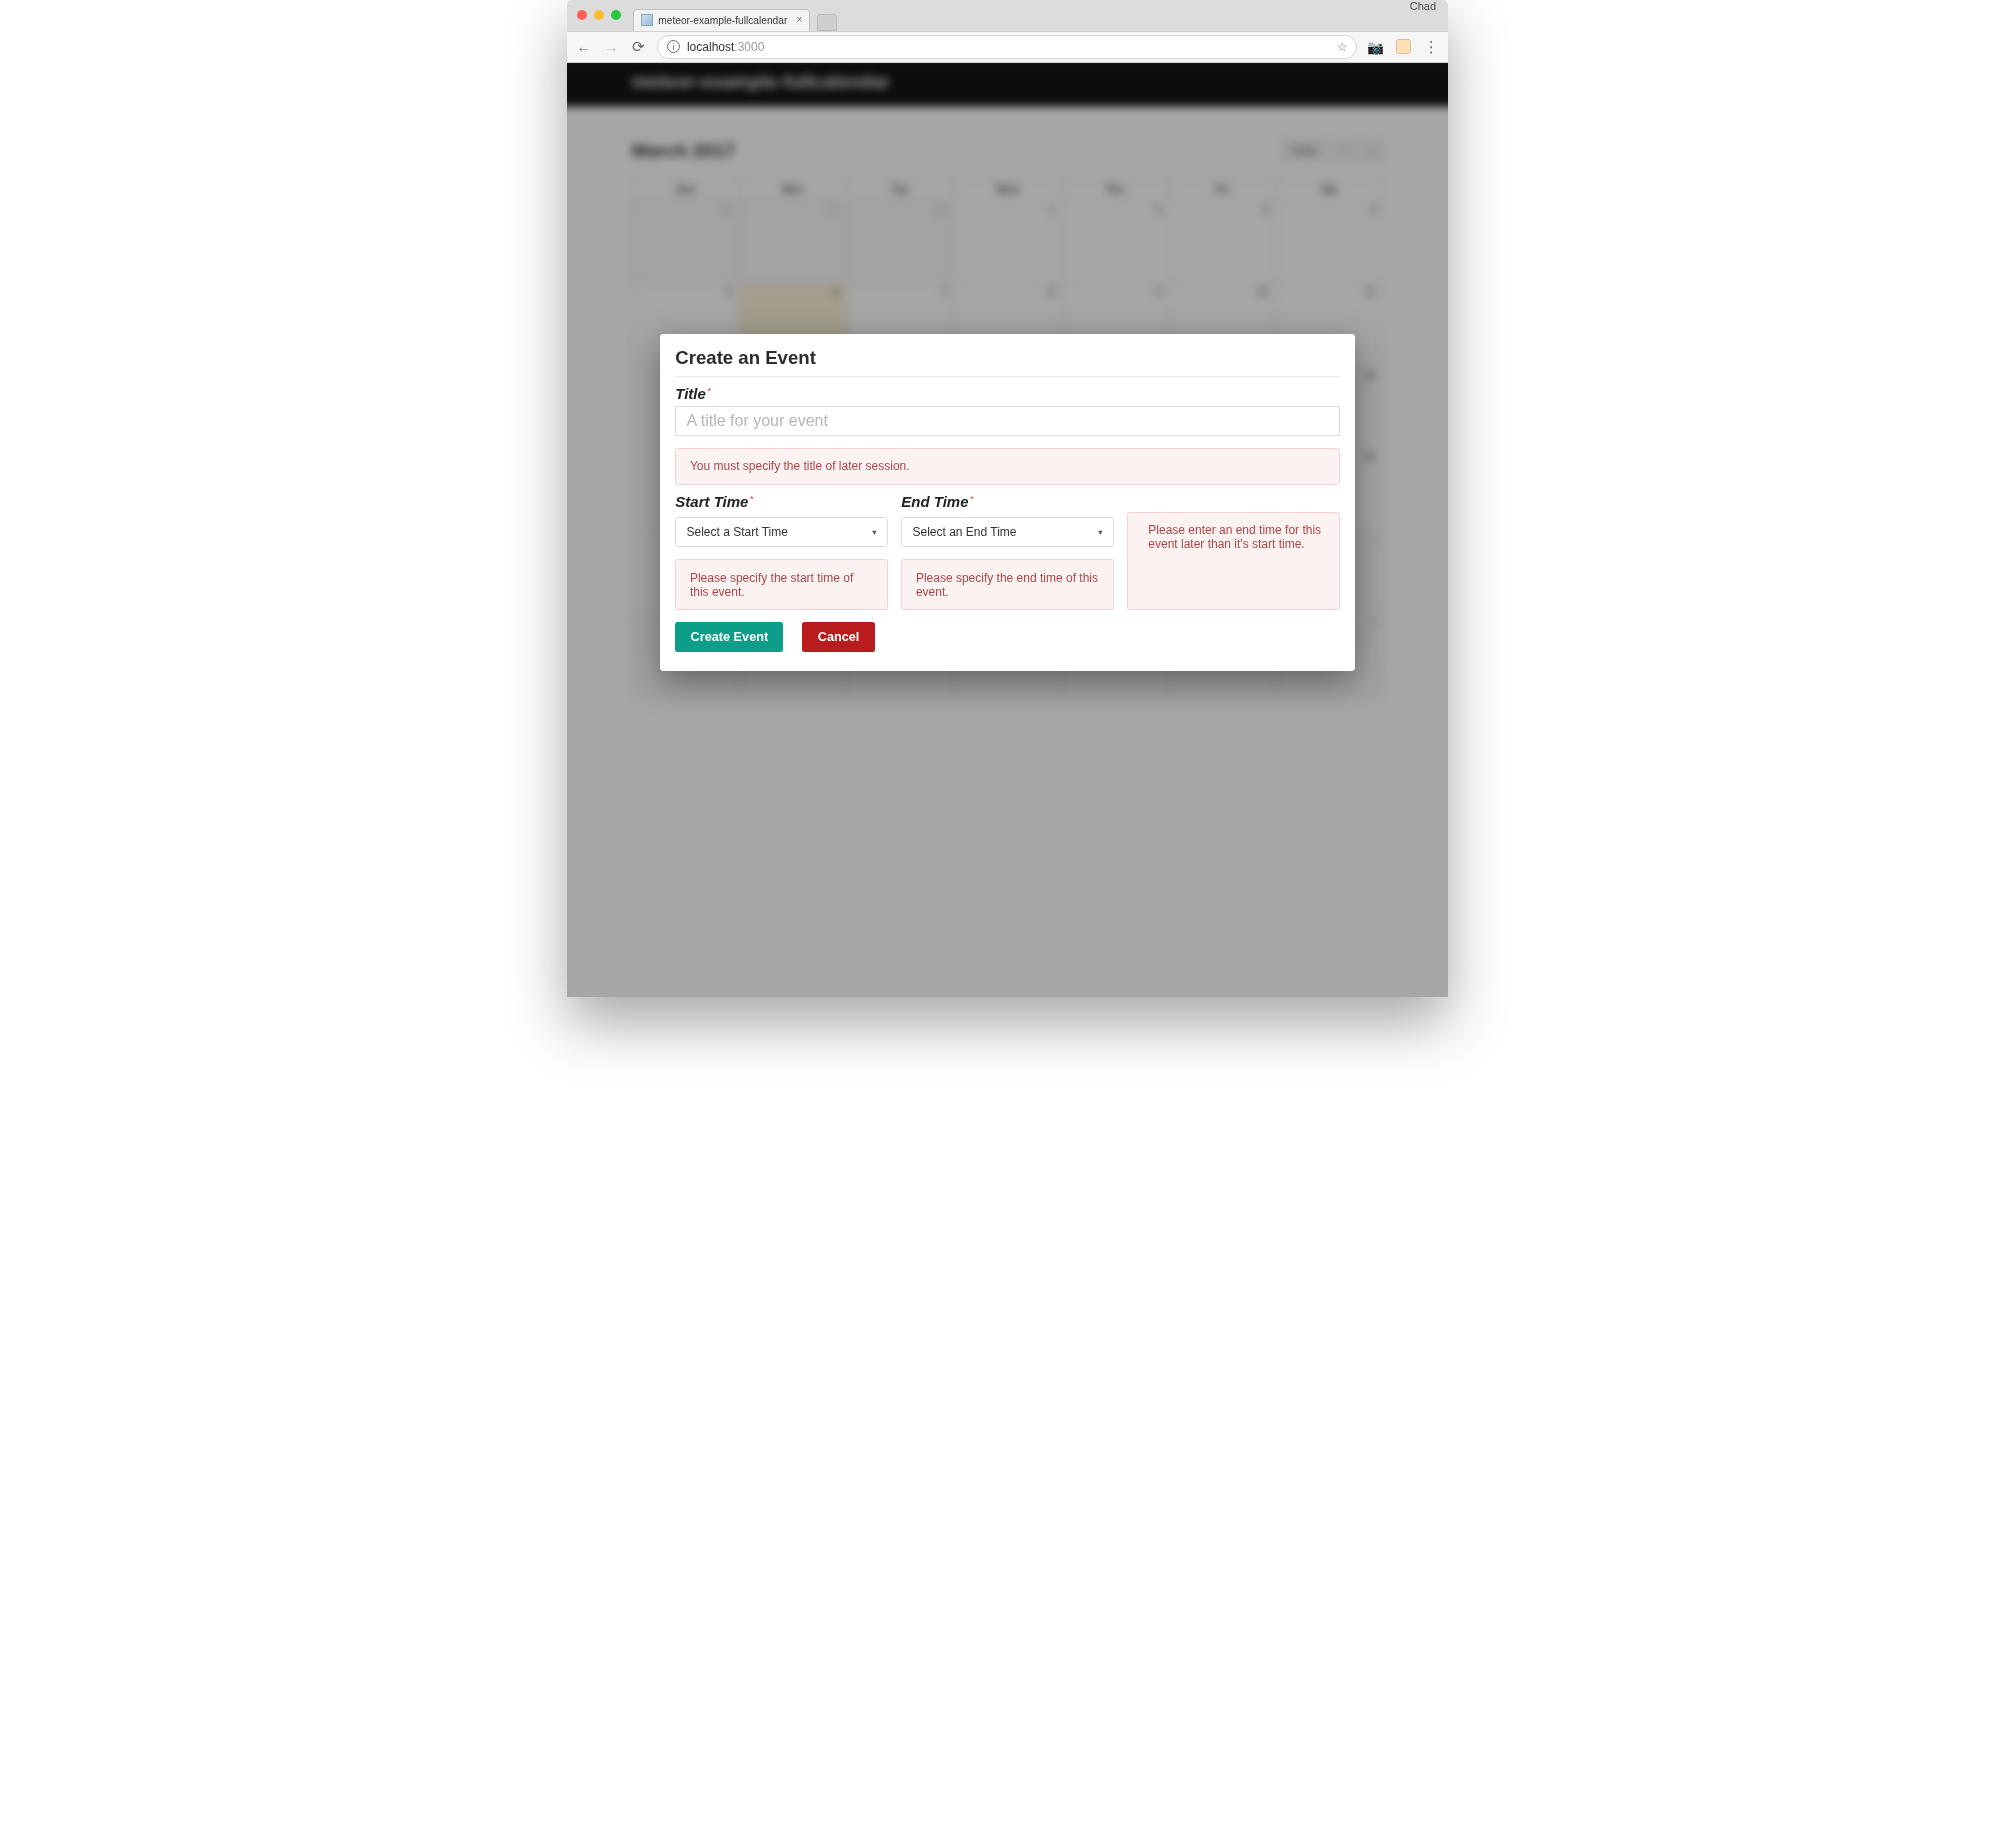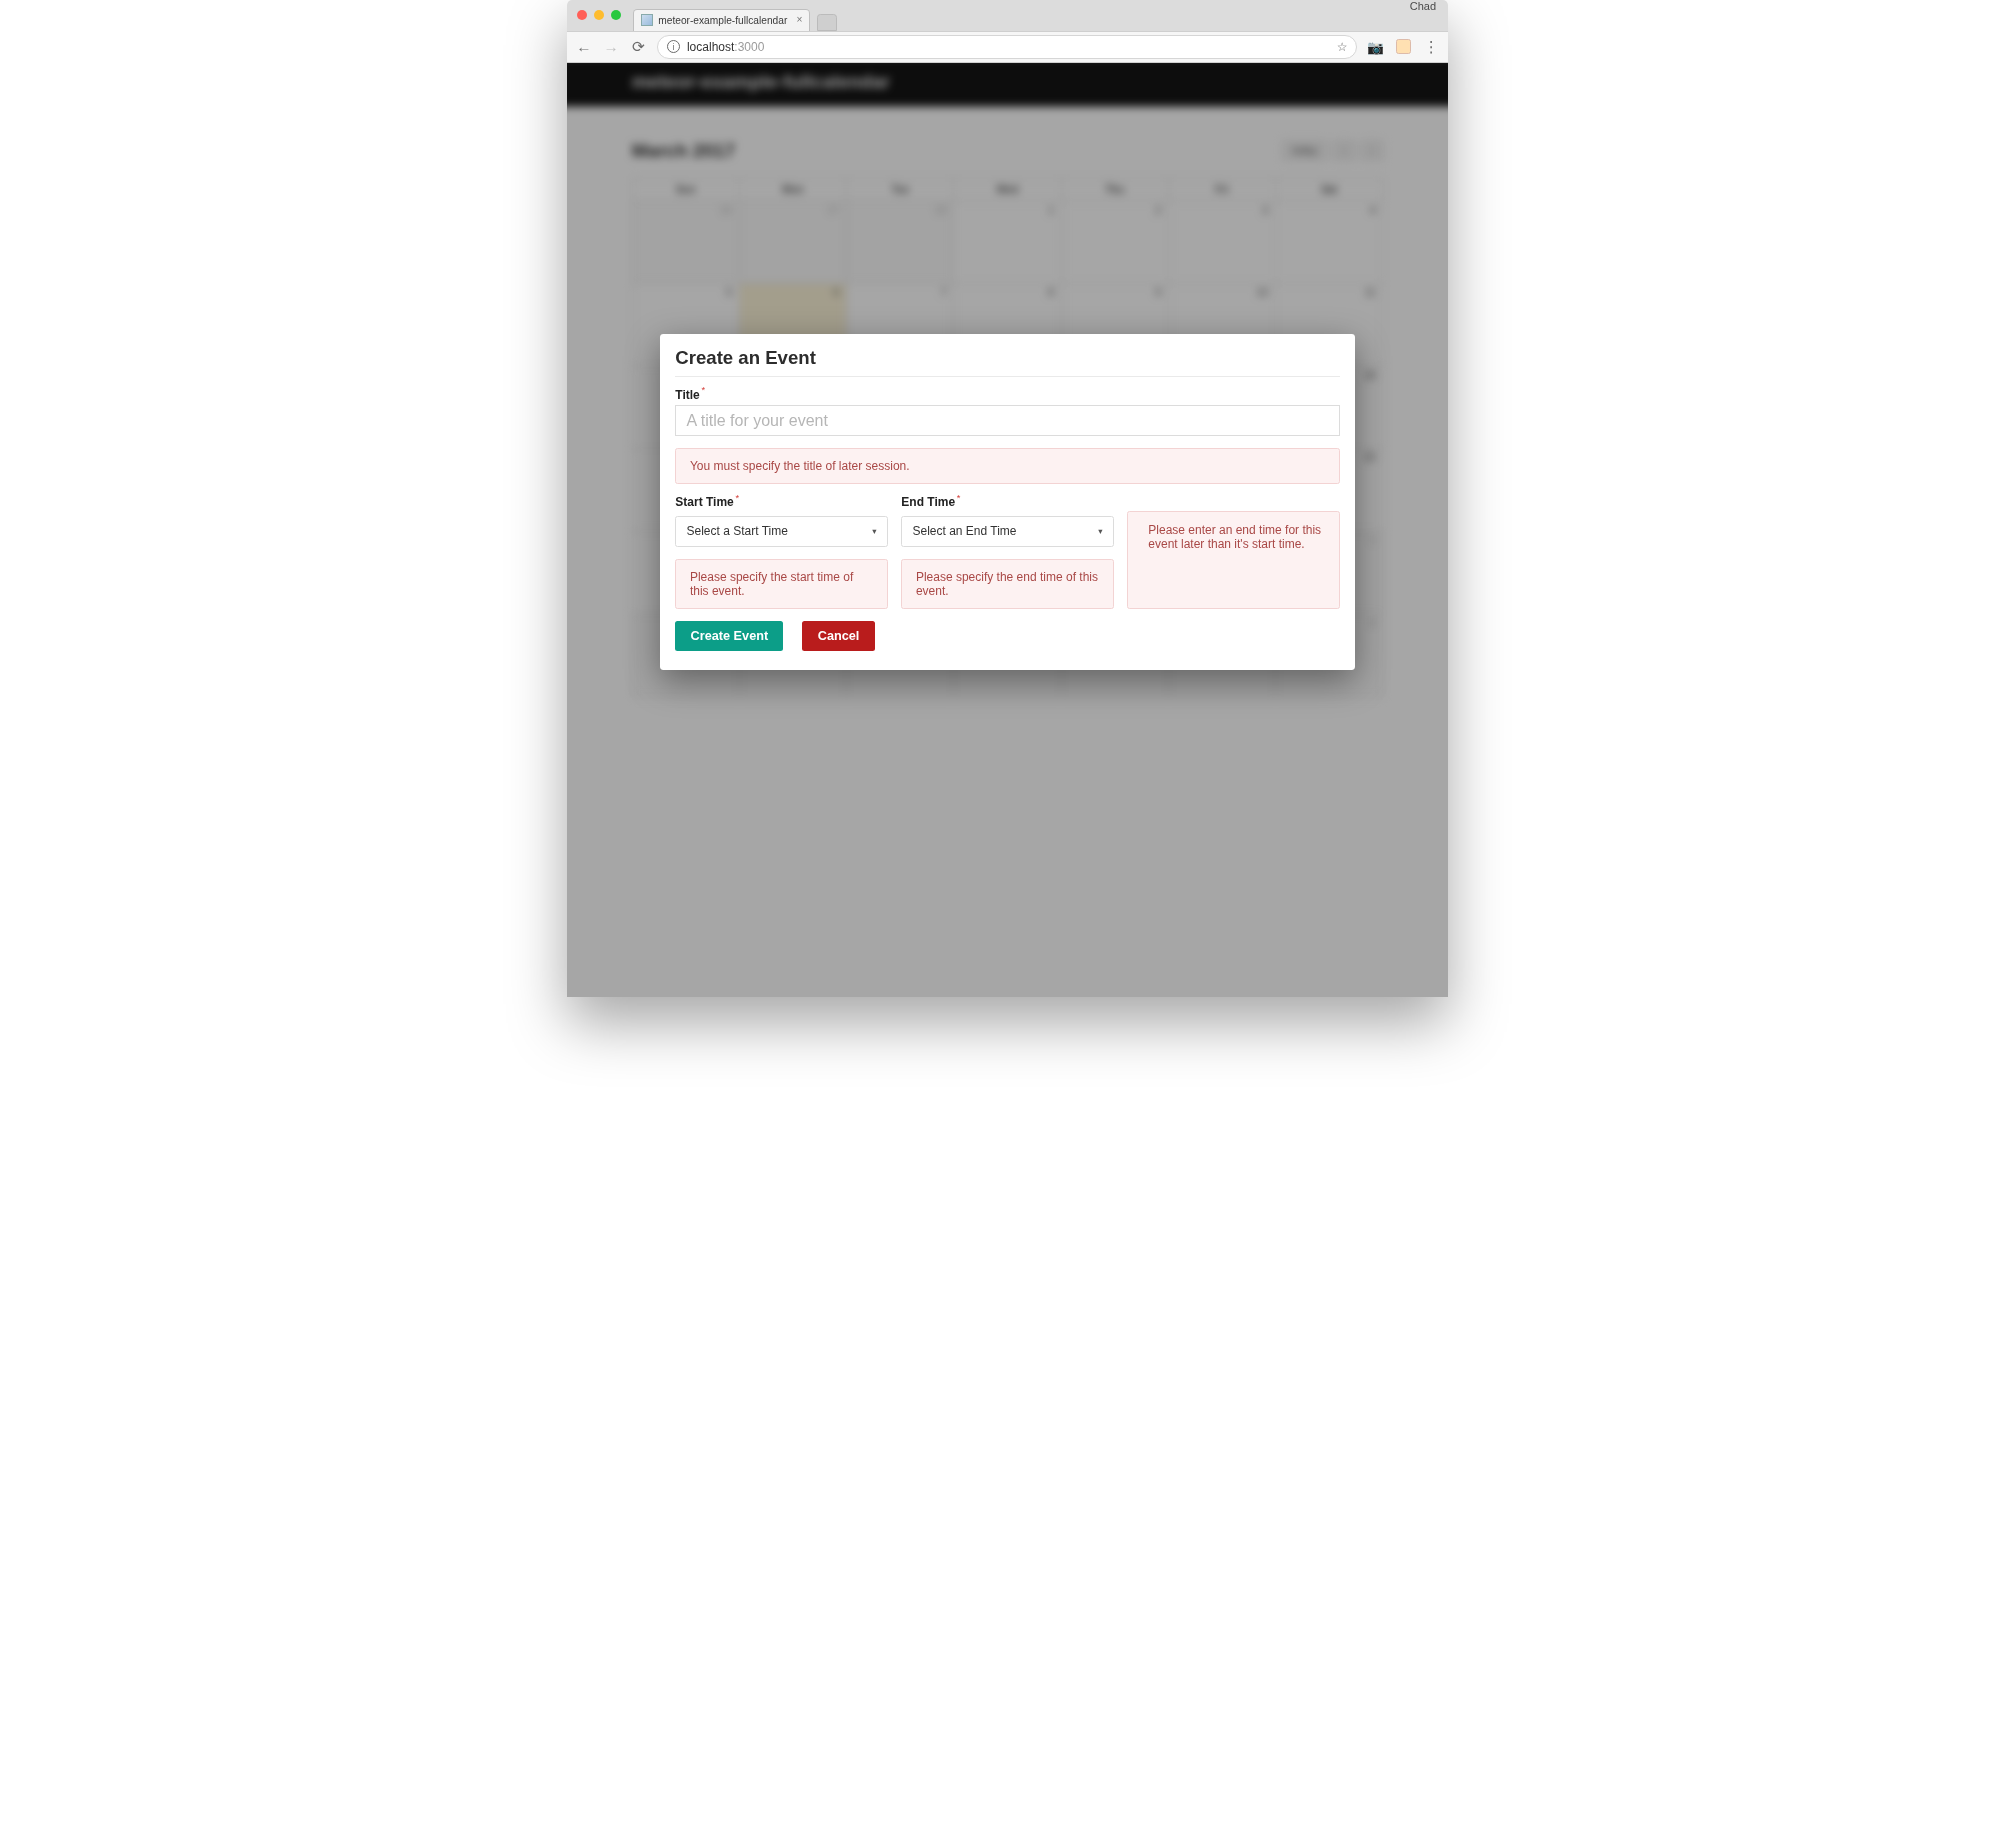--- a/index.html
+++ b/index.html
@@ -75,21 +75,21 @@
 
   .overlay{position:absolute;inset:0;background:rgba(0,0,0,.35);display:flex;align-items:flex-start;justify-content:center;padding-top:271px;}
 
   
   .modal{
     width:695px;background:#fff;border-radius:3.4px;box-shadow:0 10.2px 34px rgba(0,0,0,.4);
     padding:13.6px 15.3px 18.6px;
   }
   .modal h2{font-size:18.6px;font-weight:700;color:#2c2c2c;margin-bottom:6.8px;}
   .modal hr{border:none;border-top:0.8px solid #eaeaea;margin-bottom:8.5px;}
-  .lbl{font-size:12px;font-weight:700;color:#222;display:inline-block;margin-bottom:3.4px;}
+  .lbl{font-size:15px;font-weight:700;color:#222;display:inline-block;margin-bottom:3.4px;font-style:italic;}
   .req{color:#d43f3a;font-size:9.3px;vertical-align:super;margin-left:1.7px;}
   .input{
     width:100%;height:30.5px;border:0.8px solid #dcdcdc;border-radius:0;padding:0 10.2px;font-size:16px;color:#333;
   }
   .input::placeholder{color:#b6b6b6;}
   .alert{
     margin-top:12px;background:#fdf2f2;border:0.8px solid #f3d3d3;border-radius:2.5px;padding:10.2px 13.6px;
     color:#a94846;font-size:12px;
   }
   .row3{display:flex;gap:13.6px;margin-top:8.5px;}

